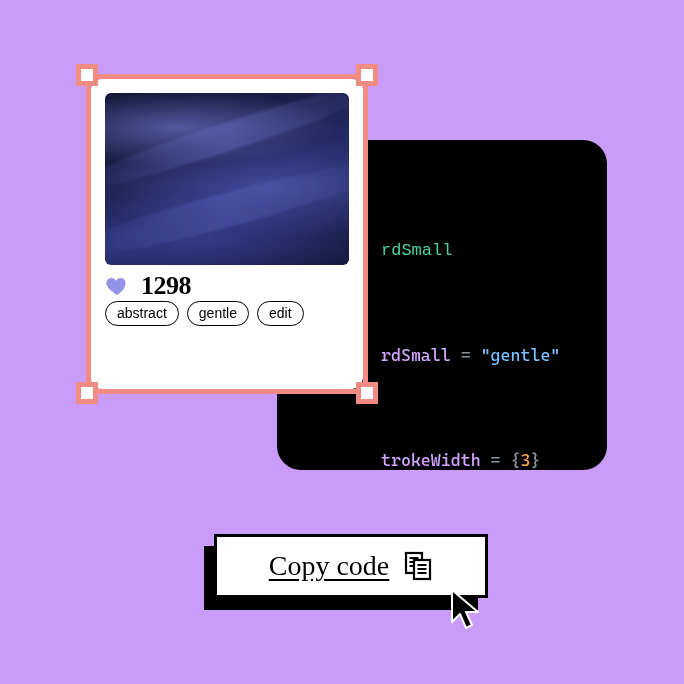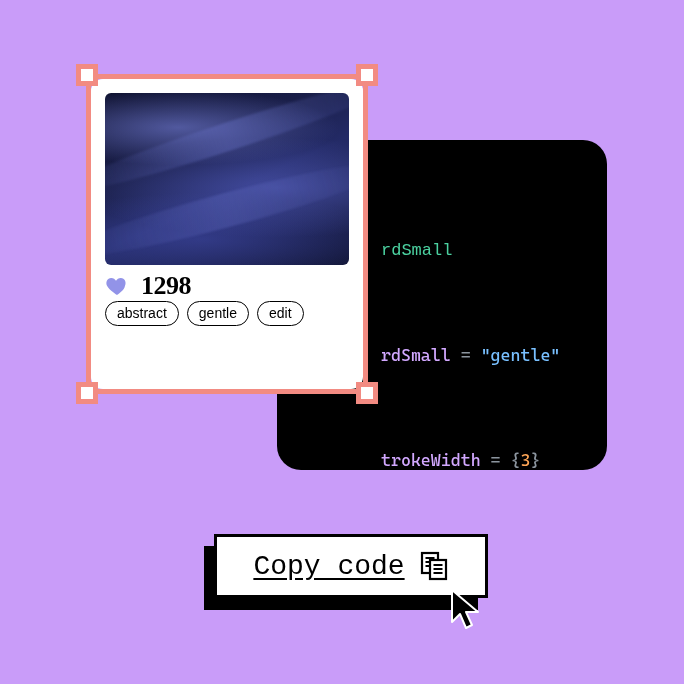--- a/index.html
+++ b/index.html
@@ -143,21 +143,21 @@
       height: 64px;
       background: #fff;
       border: 3px solid #000;
       display: flex;
       align-items: center;
       justify-content: center;
       gap: 14px;
       cursor: pointer;
     }
     .copy-label {
-      font-family: Liberation Mono, monospace;
+      font-family: Liberation Serif, serif;
       font-size: 28px;
       color: #000;
       text-decoration: underline;
       text-underline-offset: 4px;
     }
     .copy-icon { width: 30px; height: 30px; }
 
     
     .cursor {
       position: absolute;

